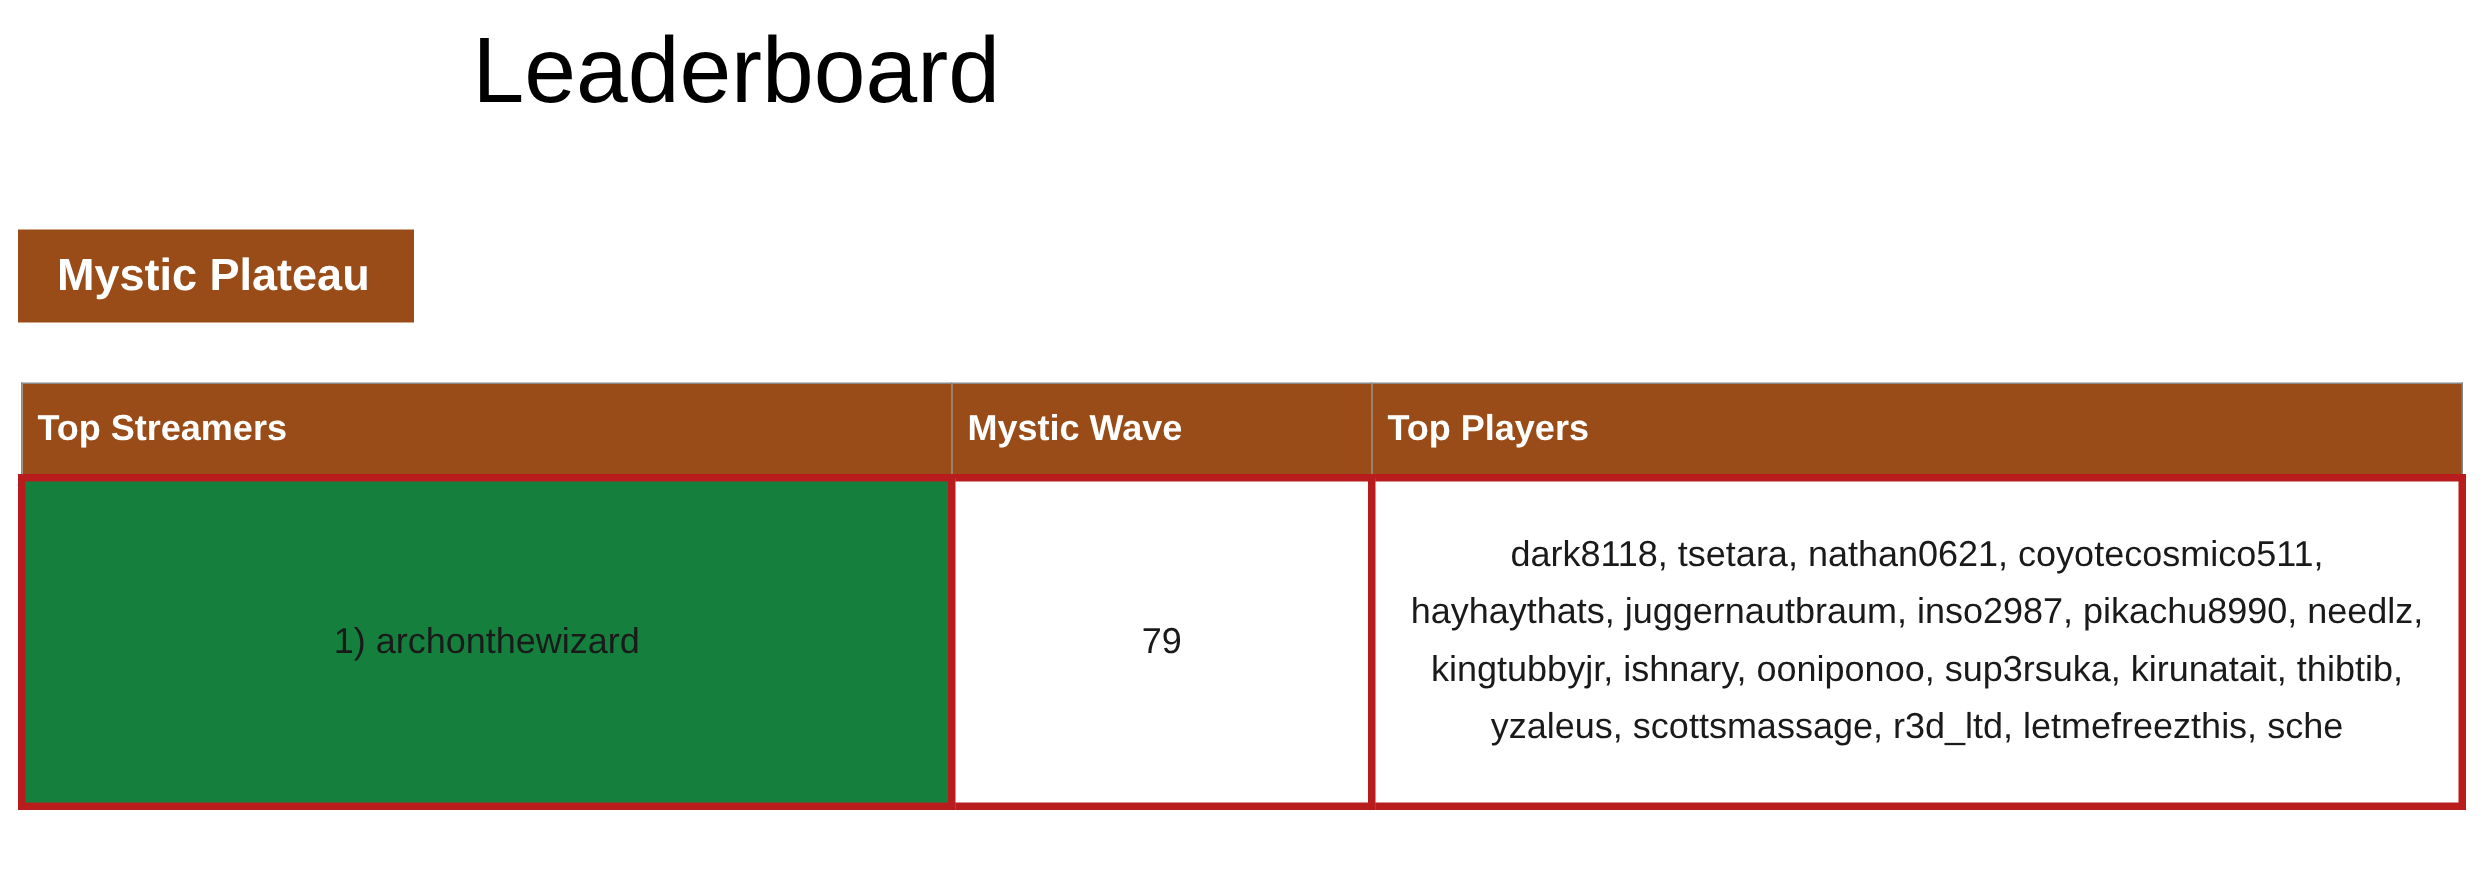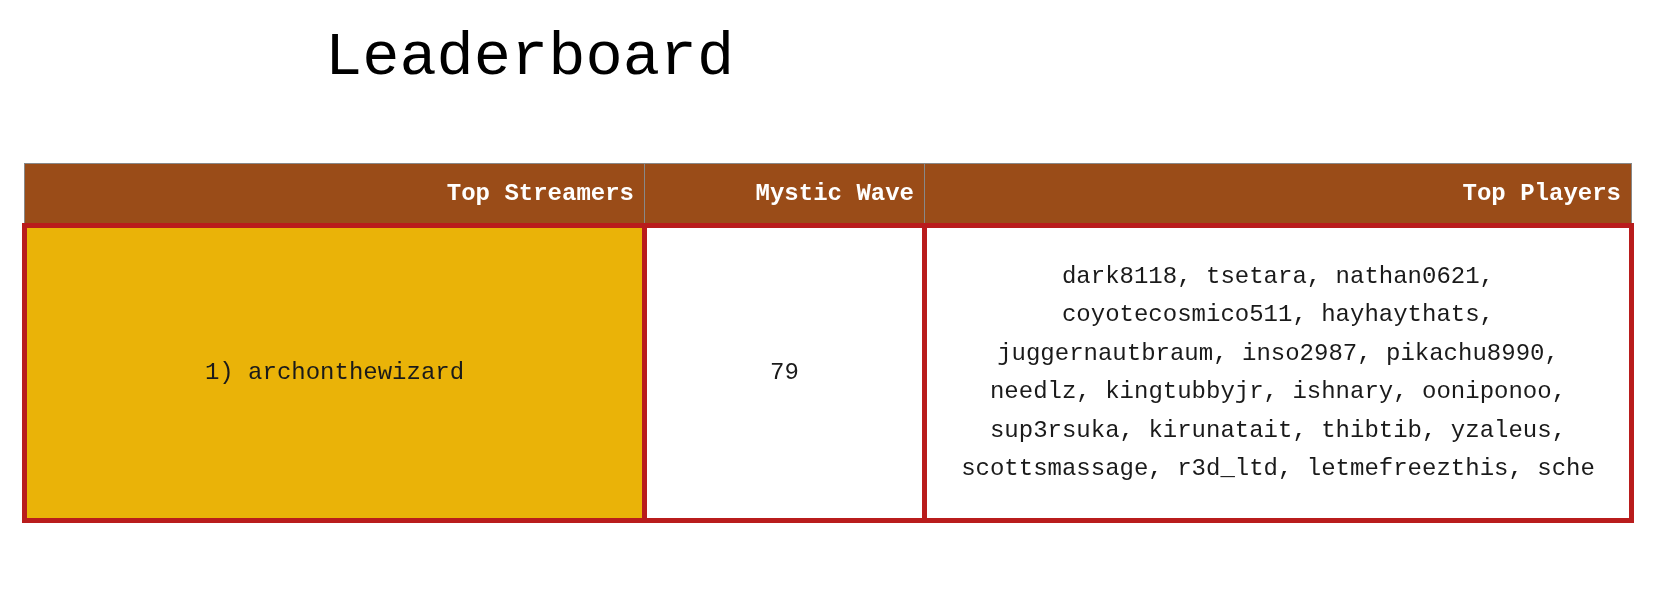--- a/index.html
+++ b/index.html
@@ -7,22 +7,21 @@
       padding: 0;
       box-sizing: border-box;
     }
     body {
       font-family: 'Segoe UI', Tahoma, Geneva, Verdana, sans-serif;
       background: #ffffff;
       width: 1656px;
       padding: 0;
     }
     .container {
-      padding: 22px;
-      font-family: Liberation Mono, monospace;
+      padding: 12px;
     }
     .page-title {
       font-size: 62px;
       font-weight: 400;
       color: #000000;
       margin-left: 303px;
       margin-top: 0;
       margin-bottom: 70px;
     }
     .section-title {
@@ -37,21 +36,21 @@
     table {
       width: 100%;
       border-collapse: collapse;
     }
     thead th {
       background: #9a4c18;
       color: #ffffff;
       font-weight: 700;
       font-size: 24px;
       padding: 16px 10px;
-      text-align: right;
+      text-align: left;
       border: 1px solid #888888;
     }
     tbody td {
       border: 5px solid #b91c1c;
       padding: 30px 20px;
       font-size: 24px;
       color: #1a1a1a;
       text-align: center;
       vertical-align: middle;
       line-height: 1.6;
@@ -59,29 +58,30 @@
     .col-streamers {
       width: 620px;
     }
     .col-wave {
       width: 280px;
     }
     .col-players {
       width: auto;
     }
     tbody td.streamer-cell {
-      background: #eab308;
+      background: #15803d;
     }
   </style>
 </head>
 <body>
 
 <div class="container">
   <h1 class="page-title">Leaderboard</h1>
 
+  <div class="section-title">Mystic Plateau</div>
 
   <table>
     <thead>
       <tr>
         <th class="col-streamers">Top Streamers</th>
         <th class="col-wave">Mystic Wave</th>
         <th class="col-players">Top Players</th>
       </tr>
     </thead>
     <tbody>

